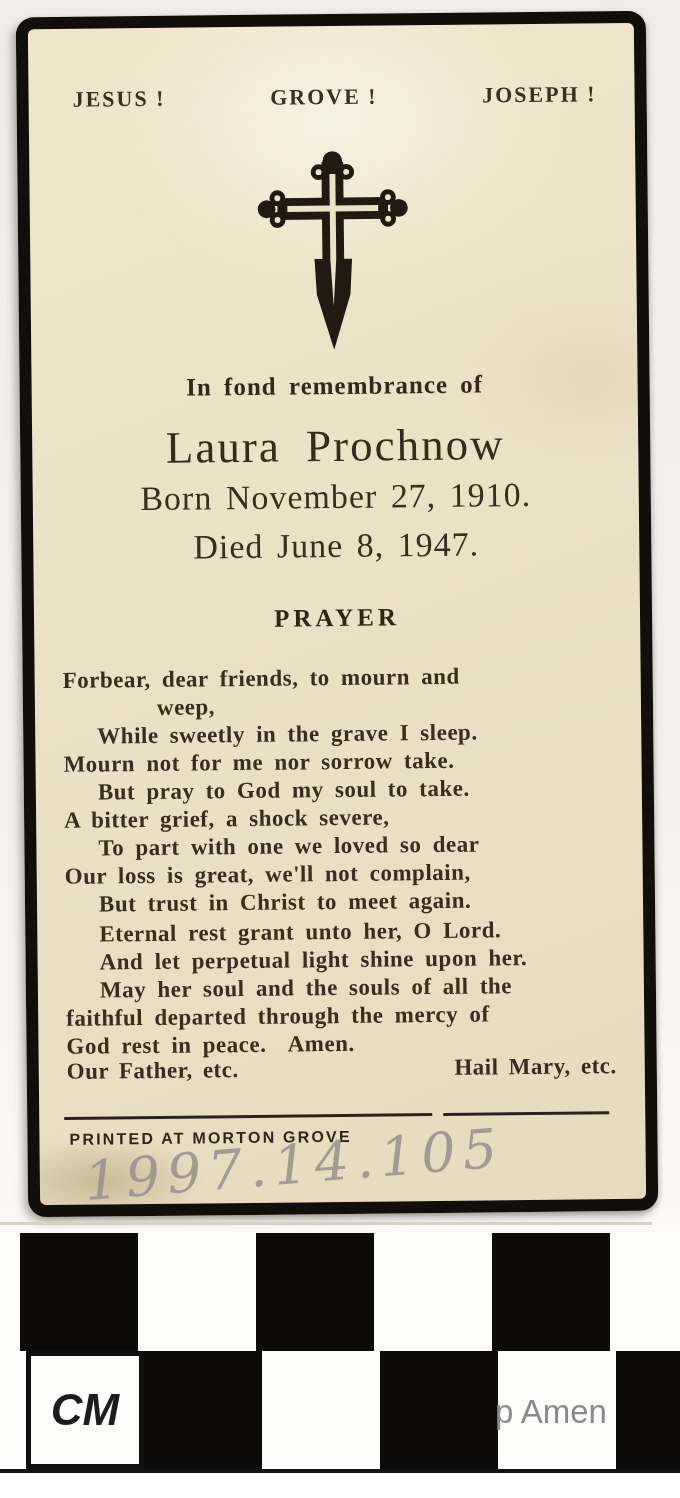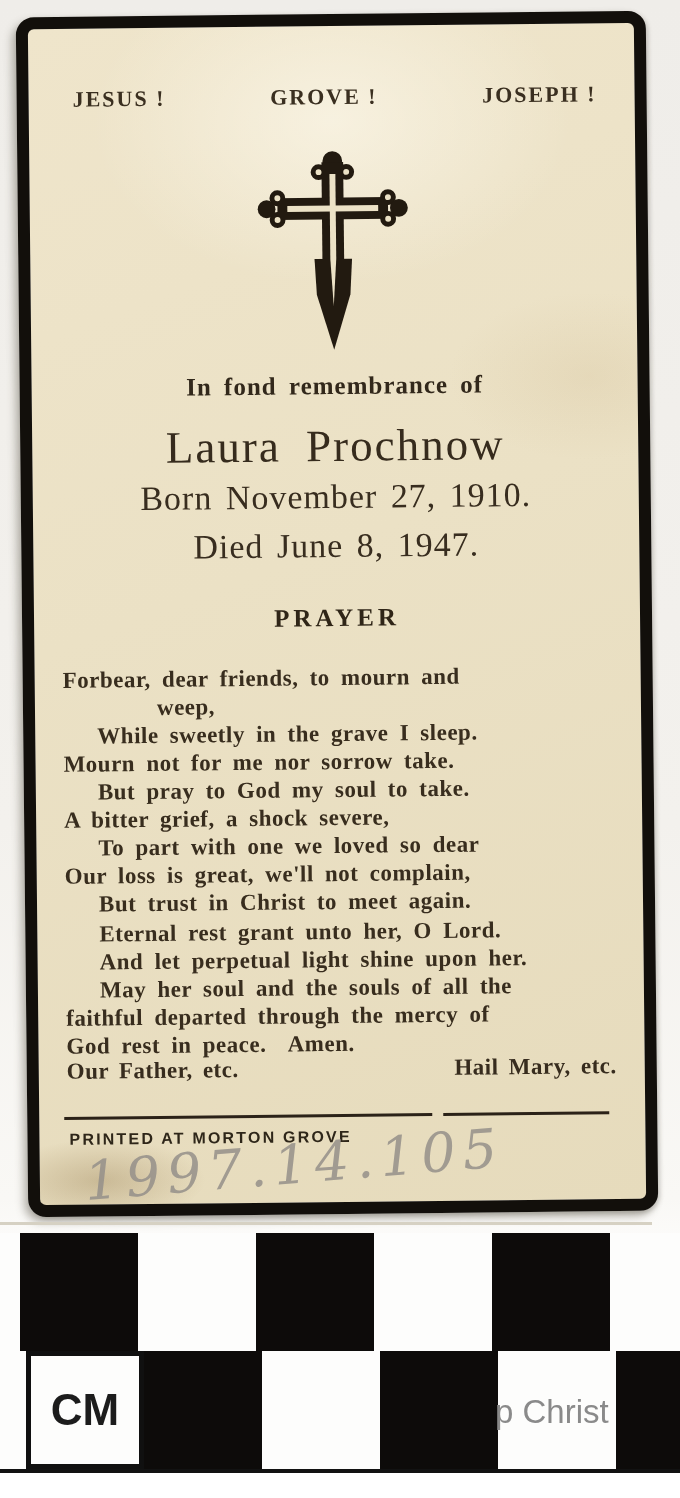--- a/index.html
+++ b/index.html
@@ -47,21 +47,21 @@
   
   .mat-line{position:absolute;top:1222px;left:0;width:652px;height:3px;background:#d6d1c3;}
   .scalebar{position:absolute;top:1233px;left:0;width:680px;height:236px;background:#fdfdfc;}
   .sb-row{display:flex;height:118px;}
   .sb-row2{border-bottom:4px solid #121212;box-sizing:content-box;}
   .sq{height:118px;flex:0 0 auto;}
   .b{background:#0d0b0a;} .w{background:#fdfdfc;}
   .sp20{width:20px;} .sp26{width:26px;} .s118{width:118px;} .s70{width:70px;} .s64{width:64px;}
   .cm-box{width:118px;height:118px;box-sizing:border-box;border:5px solid #101010;background:#fdfdfc;
     display:flex;align-items:center;justify-content:center;
-    font-family:"Liberation Sans",sans-serif;font-weight:700;font-size:44px;color:#1c1c1c;}
+    font-family:"Liberation Sans",sans-serif;font-weight:700;font-size:44px;color:#1c1c1c;font-style:italic;}
   .watermark{position:absolute;left:495px;top:160px;width:122px;overflow:hidden;
     font-family:"Liberation Sans",sans-serif;font-size:33px;color:#8a8a8a;white-space:nowrap;}
 </style>
 </head>
 <body>
 
 <div class="photo">
 
   <div class="card">
     <div class="card-inner">
@@ -159,16 +159,16 @@
       <div class="sq w sp26"></div>
       <div class="cm-box">
         <span>CM</span>
       </div>
       <div class="sq b s118"></div>
       <div class="sq w s118"></div>
       <div class="sq b s118"></div>
       <div class="sq w s118"></div>
       <div class="sq b s64"></div>
     </div>
-    <div class="watermark">p Christ</div>
+    <div class="watermark">p Amen</div>
   </div>
 
 </div>
 
 </body></html>

